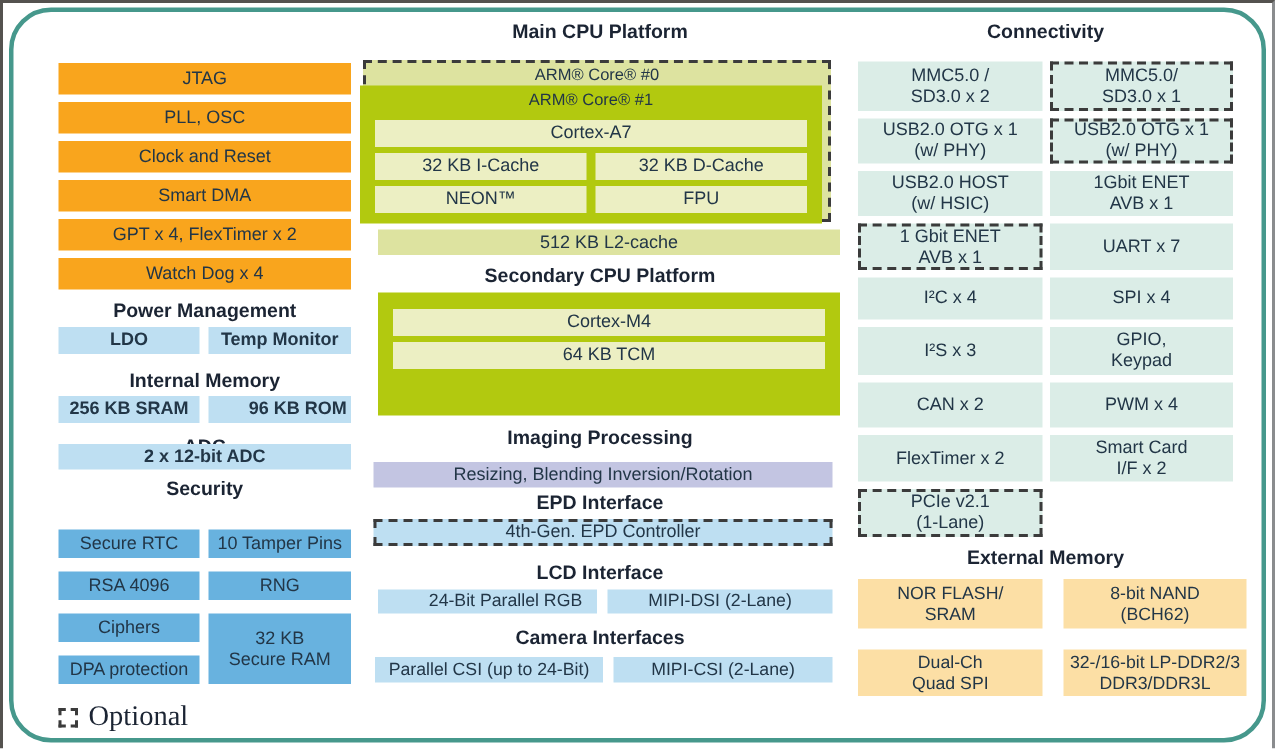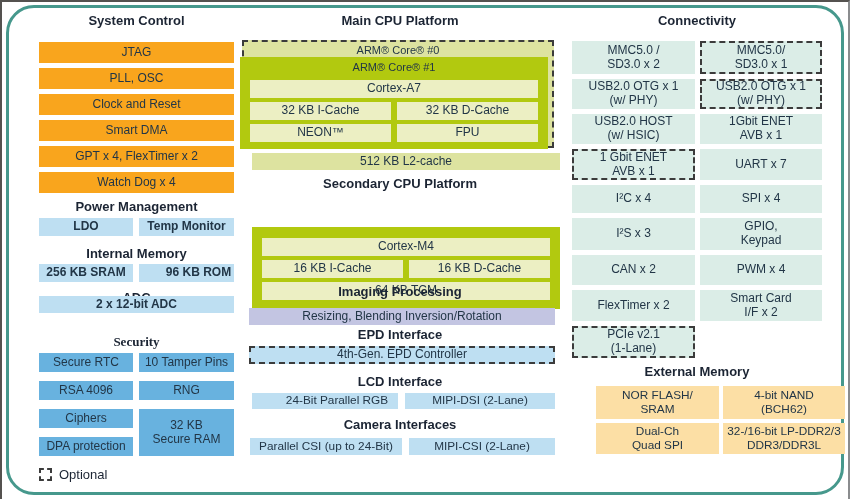--- a/index.html
+++ b/index.html
@@ -32,50 +32,49 @@
     font-size:12px;line-height:1.15;color:var(--text);white-space:pre-line;box-sizing:border-box;}
   .stack{position:absolute;display:flex;flex-direction:column;gap:5px;width:100%;}
   .stack .bar{height:21px;background:var(--orange);}
   .row2{position:absolute;display:flex;gap:6px;width:100%;font-weight:bold;}
   .row2 .bar{background:var(--lblue);}
   .sec-grid{position:absolute;display:grid;grid-template-columns:94px 95px;
     grid-auto-rows:19px;column-gap:6px;row-gap:9px;width:100%;}
   .sec-grid .cell{background:var(--dblue);}
   .sec-span{grid-column:2;grid-row:3/5;}
   .legend{position:absolute;display:flex;align-items:center;gap:7px;
-    font-size:13px;color:var(--title);}
+    font-size:19px;color:var(--title);font-family:Liberation Serif, serif;}
   .legend-box{width:13px;height:13px;border:2px dashed var(--dash);box-sizing:border-box;}
   .dashedbox{position:absolute;background:var(--olive);border:2px dashed var(--dash);box-sizing:border-box;}
   .corelabel{font-size:11px;color:var(--text);text-align:center;line-height:17px;height:17px;}
   .greenbox{position:absolute;background:var(--green);display:flex;flex-direction:column;gap:4px;box-sizing:border-box;}
   .greenbox .bar{background:var(--pale);height:18px;flex:none;}
   .halfrow{display:flex;gap:6px;}
   .halfrow .bar{flex:1;}
   .olivebar{position:absolute;background:var(--olive);}
   .purplebar{position:absolute;background:var(--purple);}
   .epdbar{position:absolute;background:var(--lblue);border:2px dashed var(--dash);}
   .pairrow{position:absolute;display:flex;gap:7px;}
   .pairrow .bar{background:var(--lblue);font-size:11.8px;}
   .con-grid{position:absolute;display:grid;grid-template-columns:123px 122px;
     grid-template-rows:33px 30px 30px 31px 28px 32px 30px 31px 32px;gap:5px;width:100%;}
   .con-grid .cell{background:var(--mint);}
   .cell.optional{border:2px dashed var(--dash);}
   .ext-grid{position:absolute;display:grid;grid-template-columns:123px 122px;
-    grid-template-rows:33px 31px;gap:4px;width:100%;margin-left:24px;}
+    grid-template-rows:33px 31px;gap:14px;width:100%;}
   .ext-grid .cell{background:var(--peach);font-size:11.8px;}
   .pcie{grid-column:1;}
 </style>
 </head>
 <body>
 
 <div id="canvas">
   <div class="frame"></div>
 
   <div class="col" style="left:37px;width:195px;">
-    <div class="title" style="top:11px;">System Control</div>
     <div class="stack" style="top:40px;">
       <div class="bar">JTAG</div>
       <div class="bar">PLL, OSC</div>
       <div class="bar">Clock and Reset</div>
       <div class="bar">Smart DMA</div>
       <div class="bar">GPT x 4, FlexTimer x 2</div>
       <div class="bar">Watch Dog x 4</div>
     </div>
 
     <div class="title" style="top:197px;">Power Management</div>
@@ -88,21 +87,21 @@
     <div class="row2" style="top:262px;height:18px;">
       <div class="bar" style="width:94px;">256 KB SRAM</div>
       <div class="bar" style="width:95px;padding-left:24px;">96 KB ROM</div>
     </div>
 
     <div class="title" style="top:288px;">ADC</div>
     <div class="row2" style="top:294px;height:17px;">
       <div class="bar" style="width:195px;">2 x 12-bit ADC</div>
     </div>
 
-    <div class="title" style="top:332px;font-family:Liberation Serif, serif;">Security</div>
+    <div class="title" style="top:316px;">Security</div>
     <div class="sec-grid" style="top:351px;">
       <div class="cell">Secure RTC</div>
       <div class="cell">10 Tamper Pins</div>
       <div class="cell">RSA 4096</div>
       <div class="cell">RNG</div>
       <div class="cell">Ciphers</div>
       <div class="cell sec-span">32 KB
 Secure RAM</div>
       <div class="cell" style="grid-column:1;grid-row:4;">DPA protection</div>
     </div>
@@ -129,26 +128,22 @@
       </div>
       <div class="halfrow">
         <div class="bar">NEON™</div>
         <div class="bar">FPU</div>
       </div>
     </div>
 
     <div class="olivebar bar" style="left:12px;top:151px;width:308px;height:17px;">512 KB L2-cache</div>
 
     <div class="title" style="top:174px;">Secondary CPU Platform</div>
-    <div class="greenbox" style="left:12px;top:193px;width:308px;height:82px;padding:11px 10px 9px;margin-top:32px;">
+    <div class="greenbox" style="left:12px;top:193px;width:308px;height:82px;padding:11px 10px 9px;">
       <div class="bar">Cortex-M4</div>
-      <div class="halfrow">
-        <div class="bar">16 KB I-Cache</div>
-        <div class="bar">16 KB D-Cache</div>
-      </div>
       <div class="bar">64 KB TCM</div>
     </div>
 
     <div class="title" style="top:282px;">Imaging Processing</div>
     <div class="purplebar bar" style="left:9px;top:306px;width:306px;height:17px;">Resizing, Blending Inversion/Rotation</div>
 
     <div class="title" style="top:325px;">EPD Interface</div>
     <div class="epdbar bar" style="left:9px;top:344px;width:306px;height:18px;text-align:right;">4th-Gen. EPD Controller</div>
 
     <div class="title" style="top:372px;">LCD Interface</div>
@@ -193,21 +188,21 @@
       <div class="cell">Smart Card
 I/F x 2</div>
       <div class="cell optional pcie">PCIe v2.1
 (1-Lane)</div>
     </div>
 
     <div class="title" style="top:362px;">External Memory</div>
     <div class="ext-grid" style="top:384px;">
       <div class="cell">NOR FLASH/
 SRAM</div>
-      <div class="cell">4-bit NAND
+      <div class="cell">8-bit NAND
 (BCH62)</div>
       <div class="cell">Dual-Ch
 Quad SPI</div>
       <div class="cell">32-/16-bit LP-DDR2/3
 DDR3/DDR3L</div>
     </div>
   </div>
 </div>
 
 </body></html>

